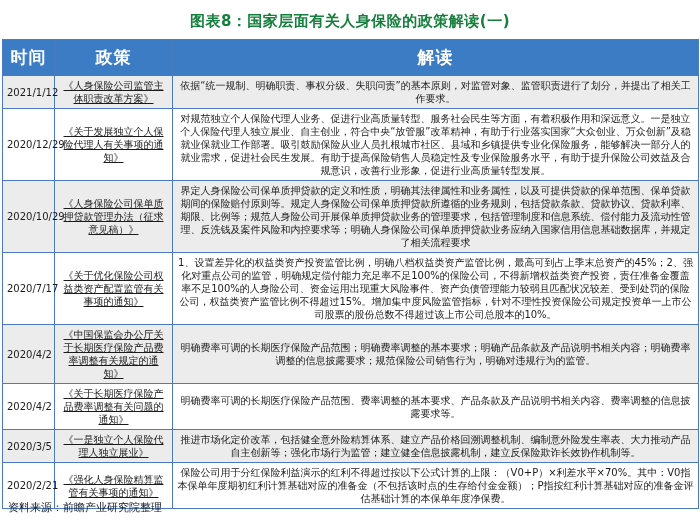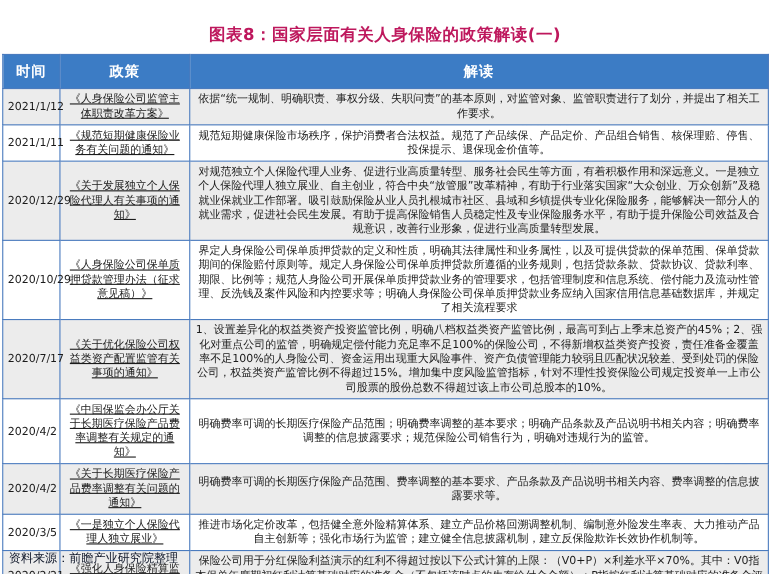--- a/index.html
+++ b/index.html
@@ -13,36 +13,36 @@
     background:#ffffff;
     font-family:"DejaVu Sans",sans-serif;
     position:relative;
     overflow:hidden;
     color:#1b1b1b;
   }
   .title{
     text-align:center;
     font-size:15px;
     font-weight:bold;
-    color:#be185d;
-    padding-top:22px;
+    color:#15803d;
+    padding-top:12px;
     letter-spacing:0.5px;
   }
   table.policy{
     border-collapse:collapse;
     table-layout:fixed;
     width:696px;
     margin:8px 0 0 2px;
     position:relative;
     z-index:2;
   }
   table.policy th{
     background:var(--header-bg);
     color:#fff;
-    font-size:13px;
+    font-size:17px;
     font-weight:bold;
     padding:6px 2px;
     border:1px solid var(--border);
     letter-spacing:1px;
   }
   table.policy td{
     border:1px solid var(--border);
     font-size:10px;
     line-height:13px;
     padding:3px 4px;
@@ -124,25 +124,20 @@
       <th>解读</th>
     </tr>
   </thead>
   <tbody>
       <tr>
         <td class="col-date">2021/1/12</td>
         <td class="col-policy">《人身保险公司监管主体职责改革方案》</td>
         <td class="col-interp">依据“统一规制、明确职责、事权分级、失职问责”的基本原则，对监管对象、监管职责进行了划分，并提出了相关工作要求。</td>
       </tr>
       <tr>
-        <td class="col-date">2021/1/11</td>
-        <td class="col-policy">《规范短期健康保险业务有关问题的通知》</td>
-        <td class="col-interp">规范短期健康保险市场秩序，保护消费者合法权益。规范了产品续保、产品定价、产品组合销售、核保理赔、停售、投保提示、退保现金价值等。</td>
-      </tr>
-      <tr>
         <td class="col-date">2020/12/29</td>
         <td class="col-policy">《关于发展独立个人保险代理人有关事项的通知》</td>
         <td class="col-interp">对规范独立个人保险代理人业务、促进行业高质量转型、服务社会民生等方面，有着积极作用和深远意义。一是独立个人保险代理人独立展业、自主创业，符合中央“放管服”改革精神，有助于行业落实国家“大众创业、万众创新”及稳就业保就业工作部署。吸引鼓励保险从业人员扎根城市社区、县域和乡镇提供专业化保险服务，能够解决一部分人的就业需求，促进社会民生发展。有助于提高保险销售人员稳定性及专业保险服务水平，有助于提升保险公司效益及合规意识，改善行业形象，促进行业高质量转型发展。</td>
       </tr>
       <tr>
         <td class="col-date">2020/10/29</td>
         <td class="col-policy">《人身保险公司保单质押贷款管理办法（征求意见稿）》</td>
         <td class="col-interp">界定人身保险公司保单质押贷款的定义和性质，明确其法律属性和业务属性，以及可提供贷款的保单范围、保单贷款期间的保险赔付原则等。规定人身保险公司保单质押贷款所遵循的业务规则，包括贷款条款、贷款协议、贷款利率、期限、比例等；规范人身险公司开展保单质押贷款业务的管理要求，包括管理制度和信息系统、偿付能力及流动性管理、反洗钱及案件风险和内控要求等；明确人身保险公司保单质押贷款业务应纳入国家信用信息基础数据库，并规定了相关流程要求</td>
       </tr>
       <tr>

